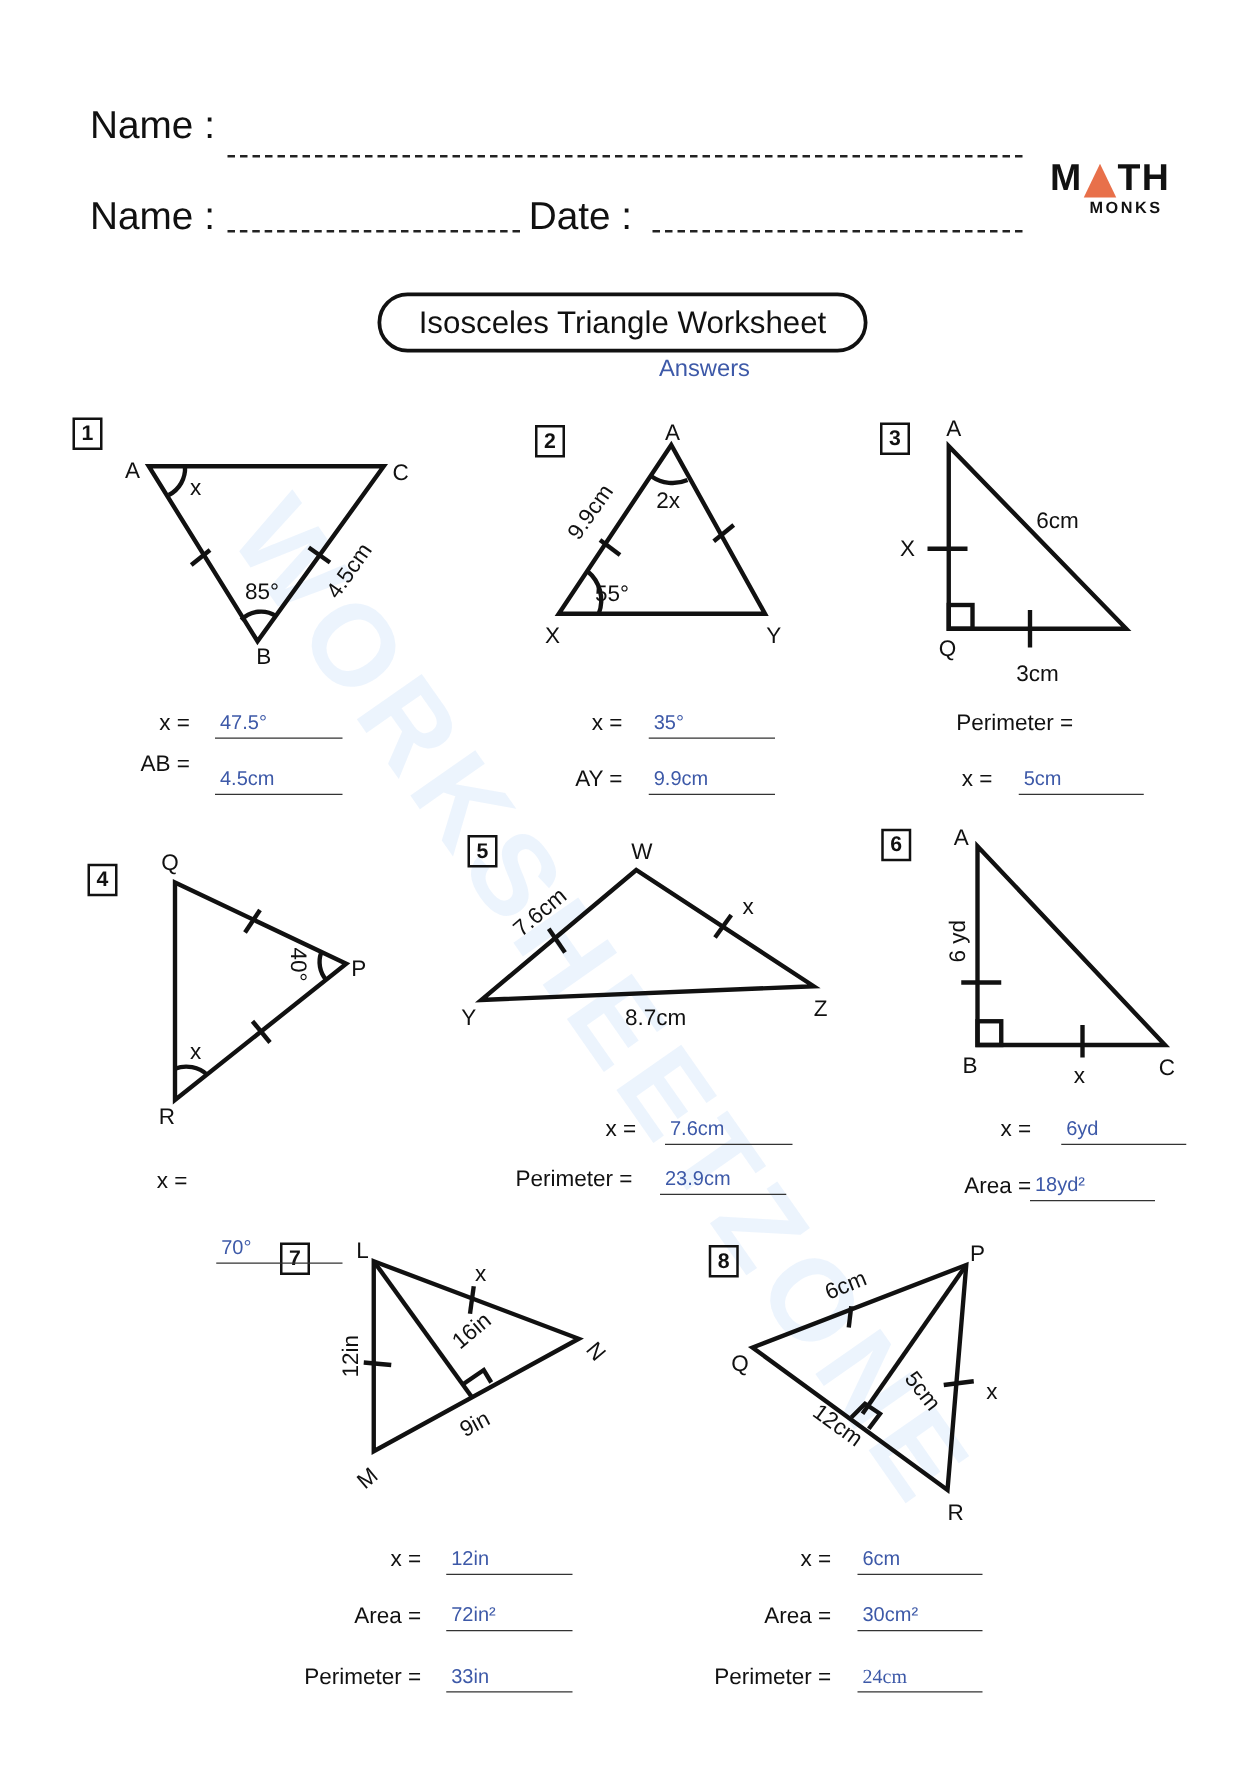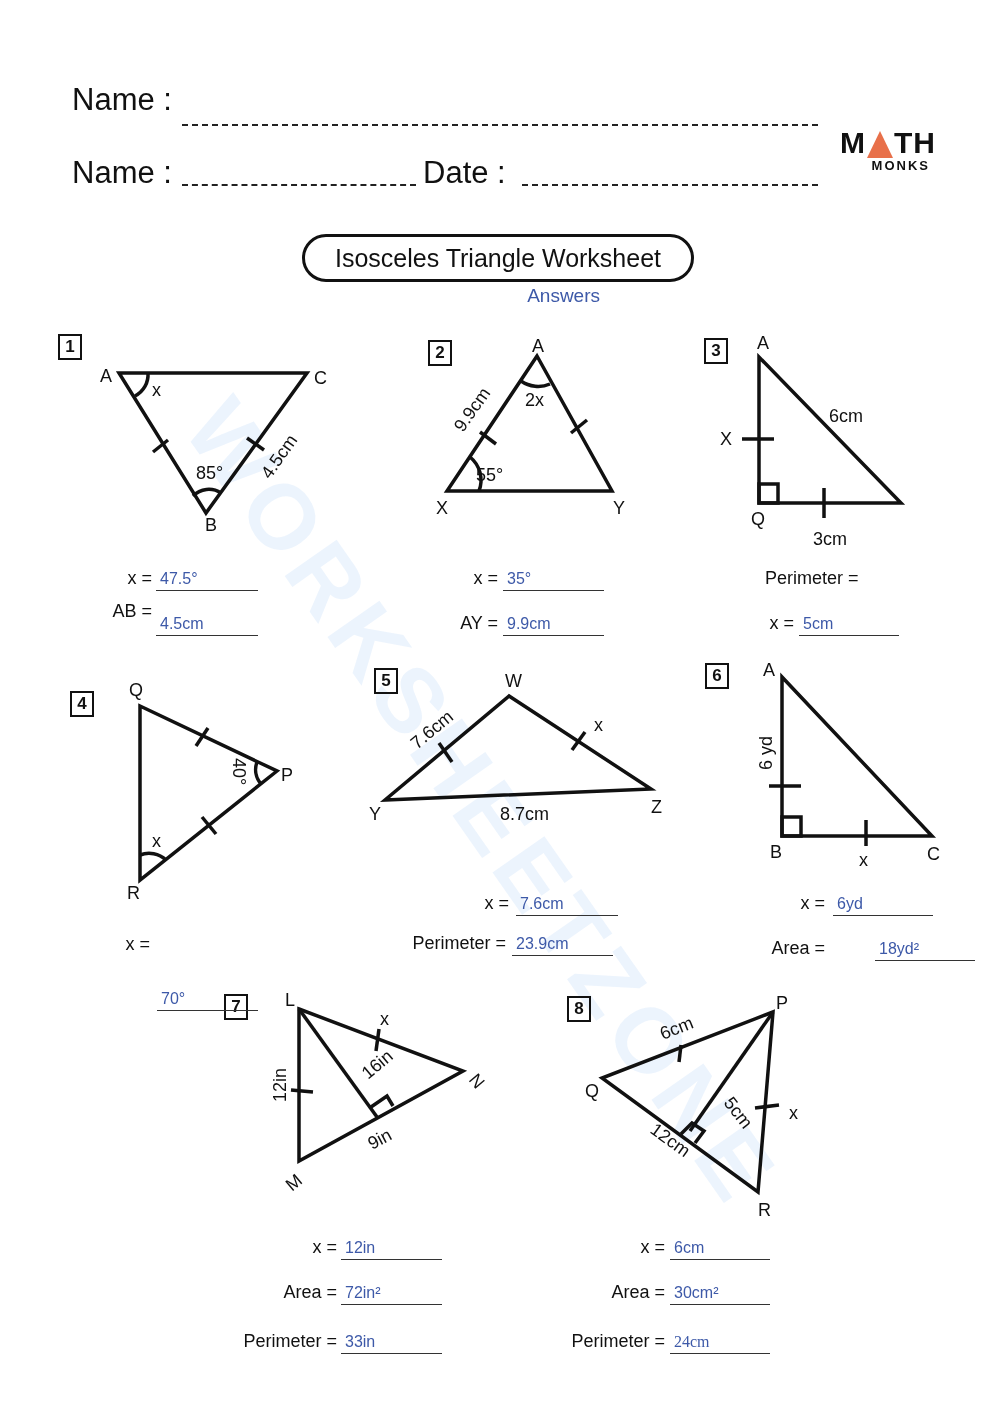--- a/index.html
+++ b/index.html
@@ -12,21 +12,21 @@
   .logo-math { font-size:30px; font-weight:bold; letter-spacing:1px; color:#111; line-height:30px; display:flex; align-items:flex-end; }
   .logo-tri { width:0; height:0; border-left:13px solid transparent; border-right:13px solid transparent; border-bottom:27px solid #e8704a; margin:0 1px; }
   .logo-monks { font-size:13px; font-weight:bold; letter-spacing:2px; text-align:right; padding-right:2px; }
   .title-box { position:absolute; left:302px; top:222px; width:392px; height:48px; border:3px solid #111; border-radius:26px; box-sizing:border-box; display:flex; align-items:center; justify-content:center; font-size:25px; color:#111;margin-top:12px; }
   .answers-sub { position:absolute; left:440px; top:285px; width:160px; text-align:right; font-size:19px; color:#3d59a8; }
   .num-box { position:absolute; width:24px; height:26px; border:2px solid #111; box-sizing:border-box; font-size:17px; font-weight:bold; display:flex; align-items:center; justify-content:center; }
   svg.fig { position:absolute; left:0; top:0; overflow:visible; }
   .fl { font-family:"Liberation Sans", "DejaVu Sans", sans-serif; font-size:18px; fill:#111; }
   .ans-row { position:absolute; display:flex; align-items:flex-end; font-size:18px; color:#111; }
   .ans-row .lbl { white-space:nowrap; margin-right:4px; }
-  .ans-row .line { border-bottom:1.5px solid #333; height:22px; position:relative; }
+  .ans-row .line { border-bottom:1.5px solid #333; height:22px; position:relative;margin-left:16px; }
   .ans-row .val { position:absolute; left:4px; bottom:2px; color:#3d59a8; font-size:16px; white-space:nowrap; }
   .wm { position:absolute; left:250px; top:380px; font-size:92px; font-weight:bold; letter-spacing:8px; color:rgba(120,180,240,0.14); transform:rotate(55deg); transform-origin:left top; white-space:nowrap; pointer-events:none; }
 </style>
 </head>
 <body>
 
 <div class="wm">WORKSHEETZONE</div>
 
 <div class="abs hdr-label" style="left:72px;top:82px;">Name :</div>
 <div class="dash" style="left:182px;top:124px;width:636px;"></div>
@@ -238,21 +238,21 @@
   <span class="lbl">x =</span>
 </div>
 <div class="ans-row" style="left:833px;top:893px;text-align:right;">
     <div class="line" style="width:100px;">
       <span class="val">6yd</span>
     </div>
   </div>
 <div class="ans-row" style="right:171px;top:938px;">
   <span class="lbl">Area =</span>
 </div>
-<div class="ans-row" style="left:875px;top:938px;">
+<div class="ans-row" style="left:808px;top:938px;">
     <div class="line" style="width:100px;">
       <span class="val">18yd²</span>
     </div>
   </div>
 
 <div class="ans-row" style="right:659px;top:1237px;">
   <span class="lbl">x =</span>
 </div>
 <div class="ans-row" style="left:341px;top:1237px;">
     <div class="line" style="width:101px;">

